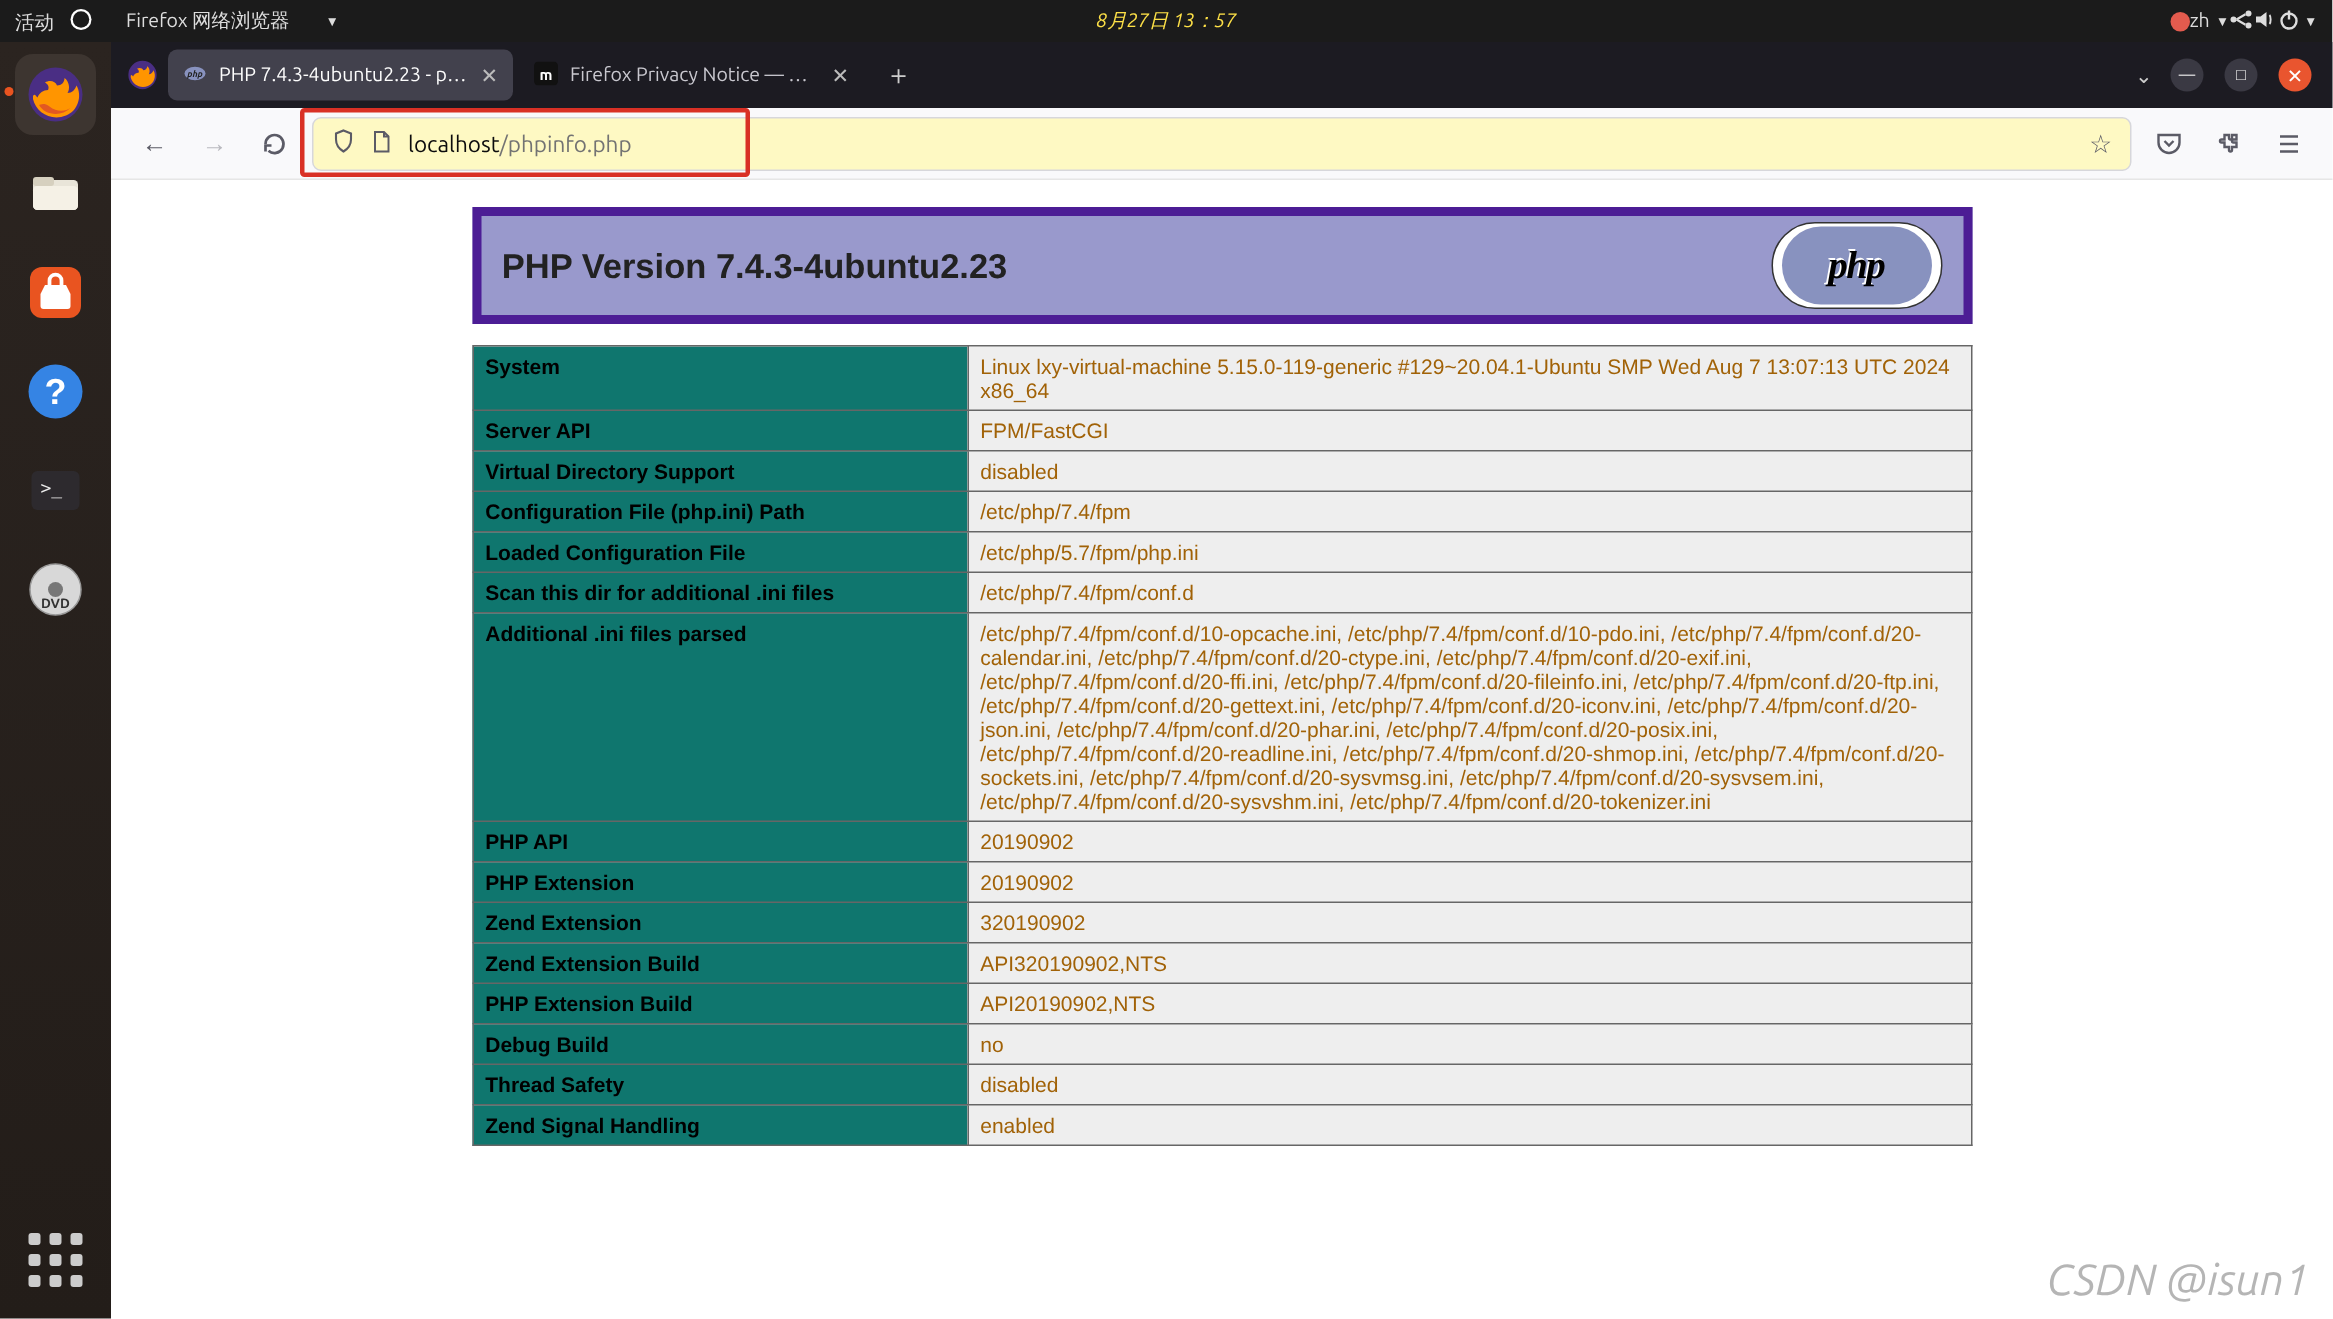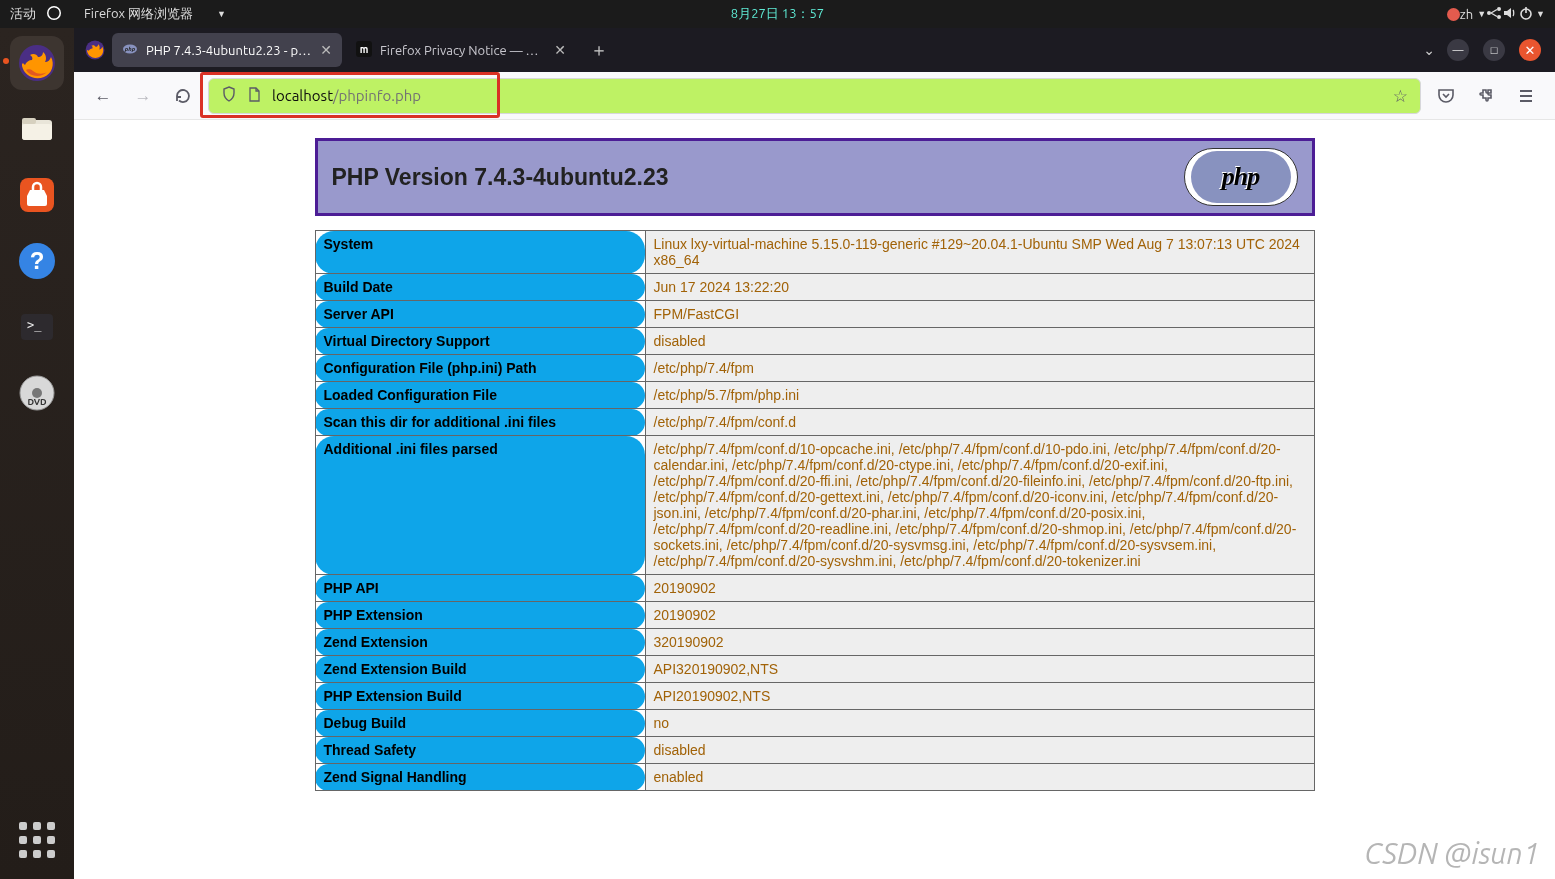--- a/index.html
+++ b/index.html
@@ -1,20 +1,20 @@
 <!DOCTYPE html>
 <html><head>
 <meta charset="utf-8">
 <style>
   * { box-sizing: border-box; }
   html, body { margin:0; padding:0; width:1555px; height:879px; font-family: Ubuntu, "Noto Sans", Arial, sans-serif; overflow:hidden; background:#fff; }
   
   .topbar { height:28px; background:#1b1b1b; color:#ddd; display:flex; align-items:center; font-size:13px; padding:0 10px; position:relative; }
   .topbar .left { display:flex; align-items:flex-end; gap:10px; }
-  .topbar .center { position:absolute; left:50%; transform:translateX(-50%); color:#5eead4; }
+  .topbar .center { position:absolute; left:50%; transform:translateX(-50%); color:#fde047;font-style:italic; }
   .topbar .right { margin-left:auto; display:flex; align-items:center; }
   .tri { font-size:9px; margin-left:2px; }
   .status-dot { width:13px; height:13px; background:#e35b4e; border-radius:50%; display:inline-block; }
   .white-ico { color:#ddd; font-size:13px; }
   
   .dock { position:absolute; left:0; top:28px; bottom:0; width:74px; background: linear-gradient(#2b2420,#231d19); display:flex; flex-direction:column; align-items:center; padding-top:8px; gap:12px; }
   .dock .app { width:54px; height:54px; border-radius:12px; display:flex; align-items:center; justify-content:center; position:relative; }
   .dock .app.active { background:#3d3530; }
   .dock .app.active::before { content:""; position:absolute; left:-7px; top:22px; width:6px; height:6px; background:#e95420; border-radius:50%; }
   .dock .grid { margin-top:auto; margin-bottom:14px; width:50px; height:50px; display:grid; grid-template-columns:repeat(3,8px); grid-template-rows:repeat(3,8px); gap:6px; align-content:center; justify-content:center; }
@@ -32,35 +32,35 @@
   .tabstrip .spacer { flex:1; }
   .winctrl { display:flex; gap:14px; align-items:center; padding-right:6px; }
   .winctrl .wbtn { width:22px; height:22px; border-radius:50%; display:flex; align-items:center; justify-content:center; font-size:11px; color:#eee; }
   .winctrl .wbtn.min, .winctrl .wbtn.max { background:#3a3943; }
   .winctrl .wbtn.close { background:#e9552f; color:#fff; font-size:13px; }
   .ddown { color:#ccc; font-size:14px; padding:0 8px; }
   
   .urlrow { height:48px; background:#f9f9fb; border-bottom:1px solid #e6e6e6; display:flex; align-items:center; padding:0 14px; gap:10px; }
   .navbtn { width:30px; height:30px; display:flex; align-items:center; justify-content:center; color:#5b5b66; font-size:17px; border-radius:4px; }
   .urlbox-wrap { flex:1; display:flex; align-items:center; position:relative; }
-  .urlbox { height:36px; flex:1; background:#bef264; border:1px solid #d7d7db; border-radius:6px; display:flex; align-items:center; padding:0 12px; gap:10px; font-size:15px; color:#0c0c0d; }
+  .urlbox { height:36px; flex:1; background:#fef9c3; border:1px solid #d7d7db; border-radius:6px; display:flex; align-items:center; padding:0 12px; gap:10px; font-size:15px; color:#0c0c0d; }
   .urlbox .dim { color:#737373; }
   .urlbox .star { margin-left:auto; color:#5b5b66; font-size:17px; }
   .redbox { position:absolute; border:3px solid #d93025; border-radius:3px; pointer-events:none; left:-8px; top:-6px; width:300px; height:46px; }
   .tool { width:30px; height:30px; display:flex; align-items:center; justify-content:center; color:#5b5b66; font-size:17px; }
   
   .page { flex:1; overflow:auto; background:#fff; }
   .phpwrap { width:1000px; margin:18px auto 0 auto; font-family: Arial, Helvetica, sans-serif; }
-  .phphdr { background:#9999cc; border:3px solid #4c1d95; padding:12px 14px; display:flex; align-items:center; justify-content:space-between; height:78px; }
+  .phphdr { background:#9999cc; border:6px solid #4c1d95; padding:12px 14px; display:flex; align-items:center; justify-content:space-between; height:78px; }
   .phphdr h1 { margin:0; font-size:23px; color:#222; font-weight:bold; }
   .phplogo { background:#fff; border:1px solid #333; border-radius:34px; padding:2px 6px; }
   .phplogo-inner { background:#8892bf; border-radius:28px; width:100px; height:52px; display:flex; align-items:center; justify-content:center; font-style:italic; font-weight:bold; color:#000; font-size:26px; letter-spacing:-1px; font-family: Georgia, serif; text-shadow: -1px -1px 0 #fff; }
   table.phpinfo { width:100%; border-collapse:collapse; margin-top:14px; }
   table.phpinfo td { border:1px solid #666; padding:5px 8px; font-size:14px; vertical-align:top; }
-  table.phpinfo td.k { background:#0ea5e9; width:330px; font-weight:bold; color:#000;border-radius:19px; }
+  table.phpinfo td.k { background:#0f766e; width:330px; font-weight:bold; color:#000; }
   table.phpinfo td.v { background:#eeeeee; color:#a16207; word-break:break-word; }
   .watermark { position:absolute; right:16px; bottom:10px; color:rgba(120,120,120,.55); font-size:29px; font-style:italic; pointer-events:none; }
 </style>
 </head>
 <body>
 
 <div class="topbar">
   <div class="left">
     <span>活动</span>
     <span style="display:flex;align-items:center;gap:22px;">
@@ -251,24 +251,20 @@
           <div class="phplogo-inner">php</div>
         </div>
       </div>
       <table class="phpinfo">
         <tbody id="php-rows">
             <tr>
               <td class="k">System</td>
               <td class="v">Linux lxy-virtual-machine 5.15.0-119-generic #129~20.04.1-Ubuntu SMP Wed Aug 7 13:07:13 UTC 2024 x86_64</td>
             </tr>
             <tr>
-              <td class="k">Build Date</td>
-              <td class="v">Jun 17 2024 13:22:20</td>
-            </tr>
-            <tr>
               <td class="k">Server API</td>
               <td class="v">FPM/FastCGI</td>
             </tr>
             <tr>
               <td class="k">Virtual Directory Support</td>
               <td class="v">disabled</td>
             </tr>
             <tr>
               <td class="k">Configuration File (php.ini) Path</td>
               <td class="v">/etc/php/7.4/fpm</td>

